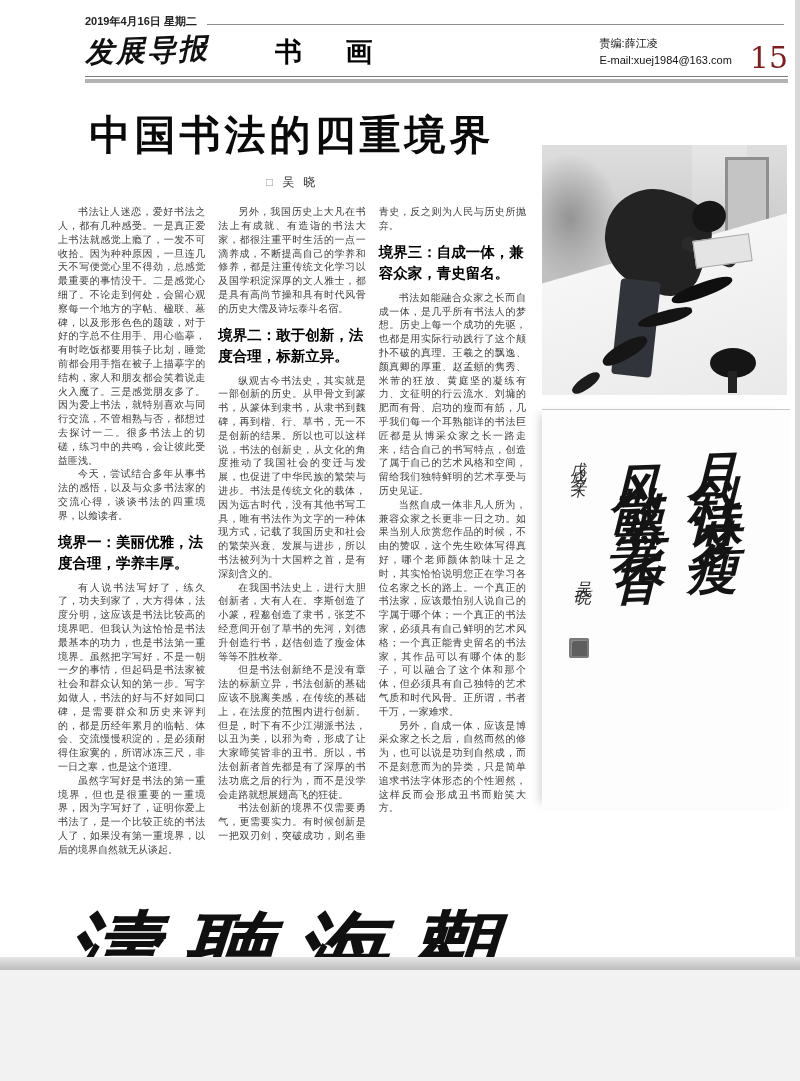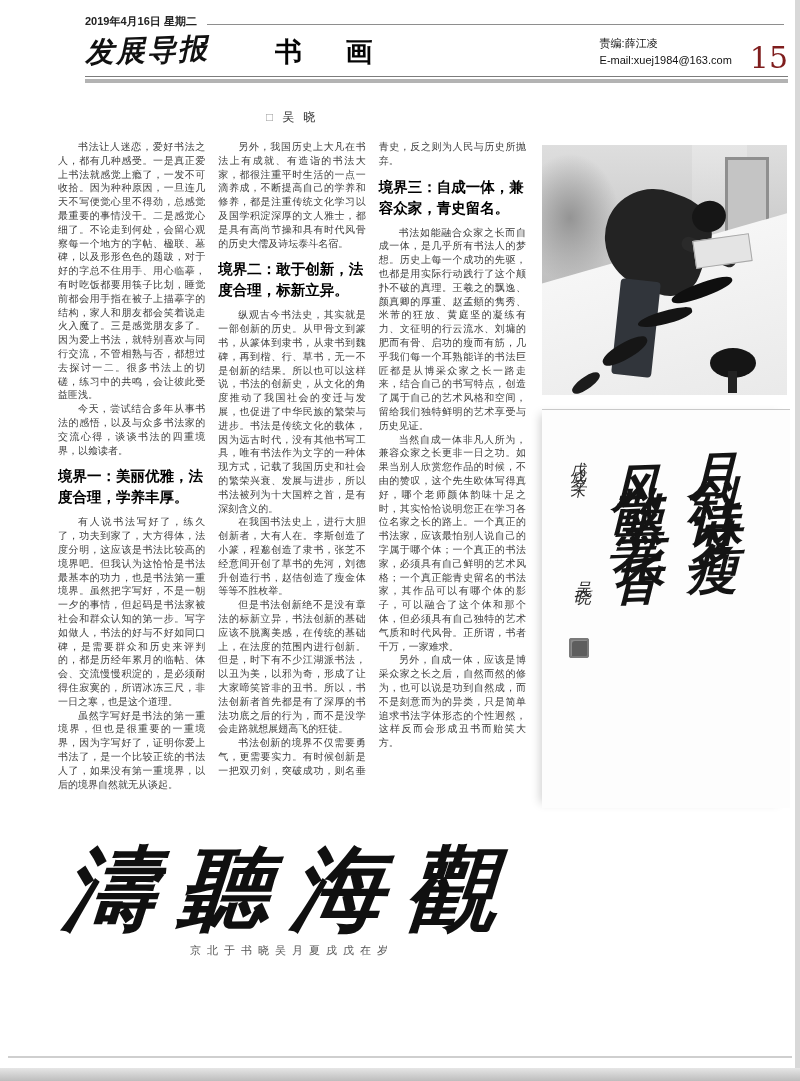--- a/index.html
+++ b/index.html
@@ -1,16 +1,16 @@
 <!DOCTYPE html>
 <html><head>
 <meta charset="utf-8">
 <style>
   html,body{margin:0;padding:0;background:#f2f2f2;}
-  .page{position:relative;width:800px;height:1081px;background:#ffffff;overflow:hidden;
+  .page{position:relative;width:800px;height:970px;background:#ffffff;overflow:hidden;
         font-family:"Liberation Serif",serif;color:#333;}
   
   .edge-right{position:absolute;top:0;right:0;width:5px;height:100%;background:#d8d8d8;}
   .edge-bottom{position:absolute;left:0;bottom:0;width:100%;height:13px;
                background:linear-gradient(180deg,#e6e6e6,#bdbdbd);}
   .bottom-rule{position:absolute;left:8px;right:8px;top:1056px;height:2px;background:#cfcfcf;}
   
   .header{position:absolute;left:85px;right:12px;top:14px;}
   .header-top{display:flex;align-items:flex-end;font-family:"Liberation Sans",sans-serif;
               font-size:11px;font-weight:bold;color:#222;}
@@ -110,20 +110,21 @@
         <div>E-mail:xuej1984@163.com</div>
       </div>
       <div class="page-number">15</div>
     </div>
     <div class="header-double-rule"></div>
   </div>
 
   <div class="main">
 
     <div class="article">
+      <h1 class="article-title">中国书法的四重境界</h1>
       <div class="byline">
         <span class="sq">□</span><span>吴 晓</span>
       </div>
 
       <div class="columns">
         <p>书法让人迷恋，爱好书法之人，都有几种感受。一是真正爱上书法就感觉上瘾了，一发不可收拾。因为种种原因，一旦连几天不写便觉心里不得劲，总感觉最重要的事情没干。二是感觉心细了。不论走到何处，会留心观察每一个地方的字帖、楹联、墓碑，以及形形色色的题跋，对于好的字总不住用手、用心临摹，有时吃饭都要用筷子比划，睡觉前都会用手指在被子上描摹字的结构，家人和朋友都会笑着说走火入魔了。三是感觉朋友多了。因为爱上书法，就特别喜欢与同行交流，不管相熟与否，都想过去探讨一二。很多书法上的切磋，练习中的共鸣，会让彼此受益匪浅。</p>
         <p>今天，尝试结合多年从事书法的感悟，以及与众多书法家的交流心得，谈谈书法的四重境界，以飨读者。</p>
         <h3 class="subhead">境界一：美丽优雅，法度合理，学养丰厚。</h3>
         <p>有人说书法写好了，练久了，功夫到家了，大方得体，法度分明，这应该是书法比较高的境界吧。但我认为这恰恰是书法最基本的功力，也是书法第一重境界。虽然把字写好，不是一朝一夕的事情，但起码是书法家被社会和群众认知的第一步。写字如做人，书法的好与不好如同口碑，是需要群众和历史来评判的，都是历经年累月的临帖、体会、交流慢慢积淀的，是必须耐得住寂寞的，所谓冰冻三尺，非一日之寒，也是这个道理。</p>
         <p>虽然字写好是书法的第一重境界，但也是很重要的一重境界，因为字写好了，证明你爱上书法了，是一个比较正统的书法人了，如果没有第一重境界，以后的境界自然就无从谈起。</p>

